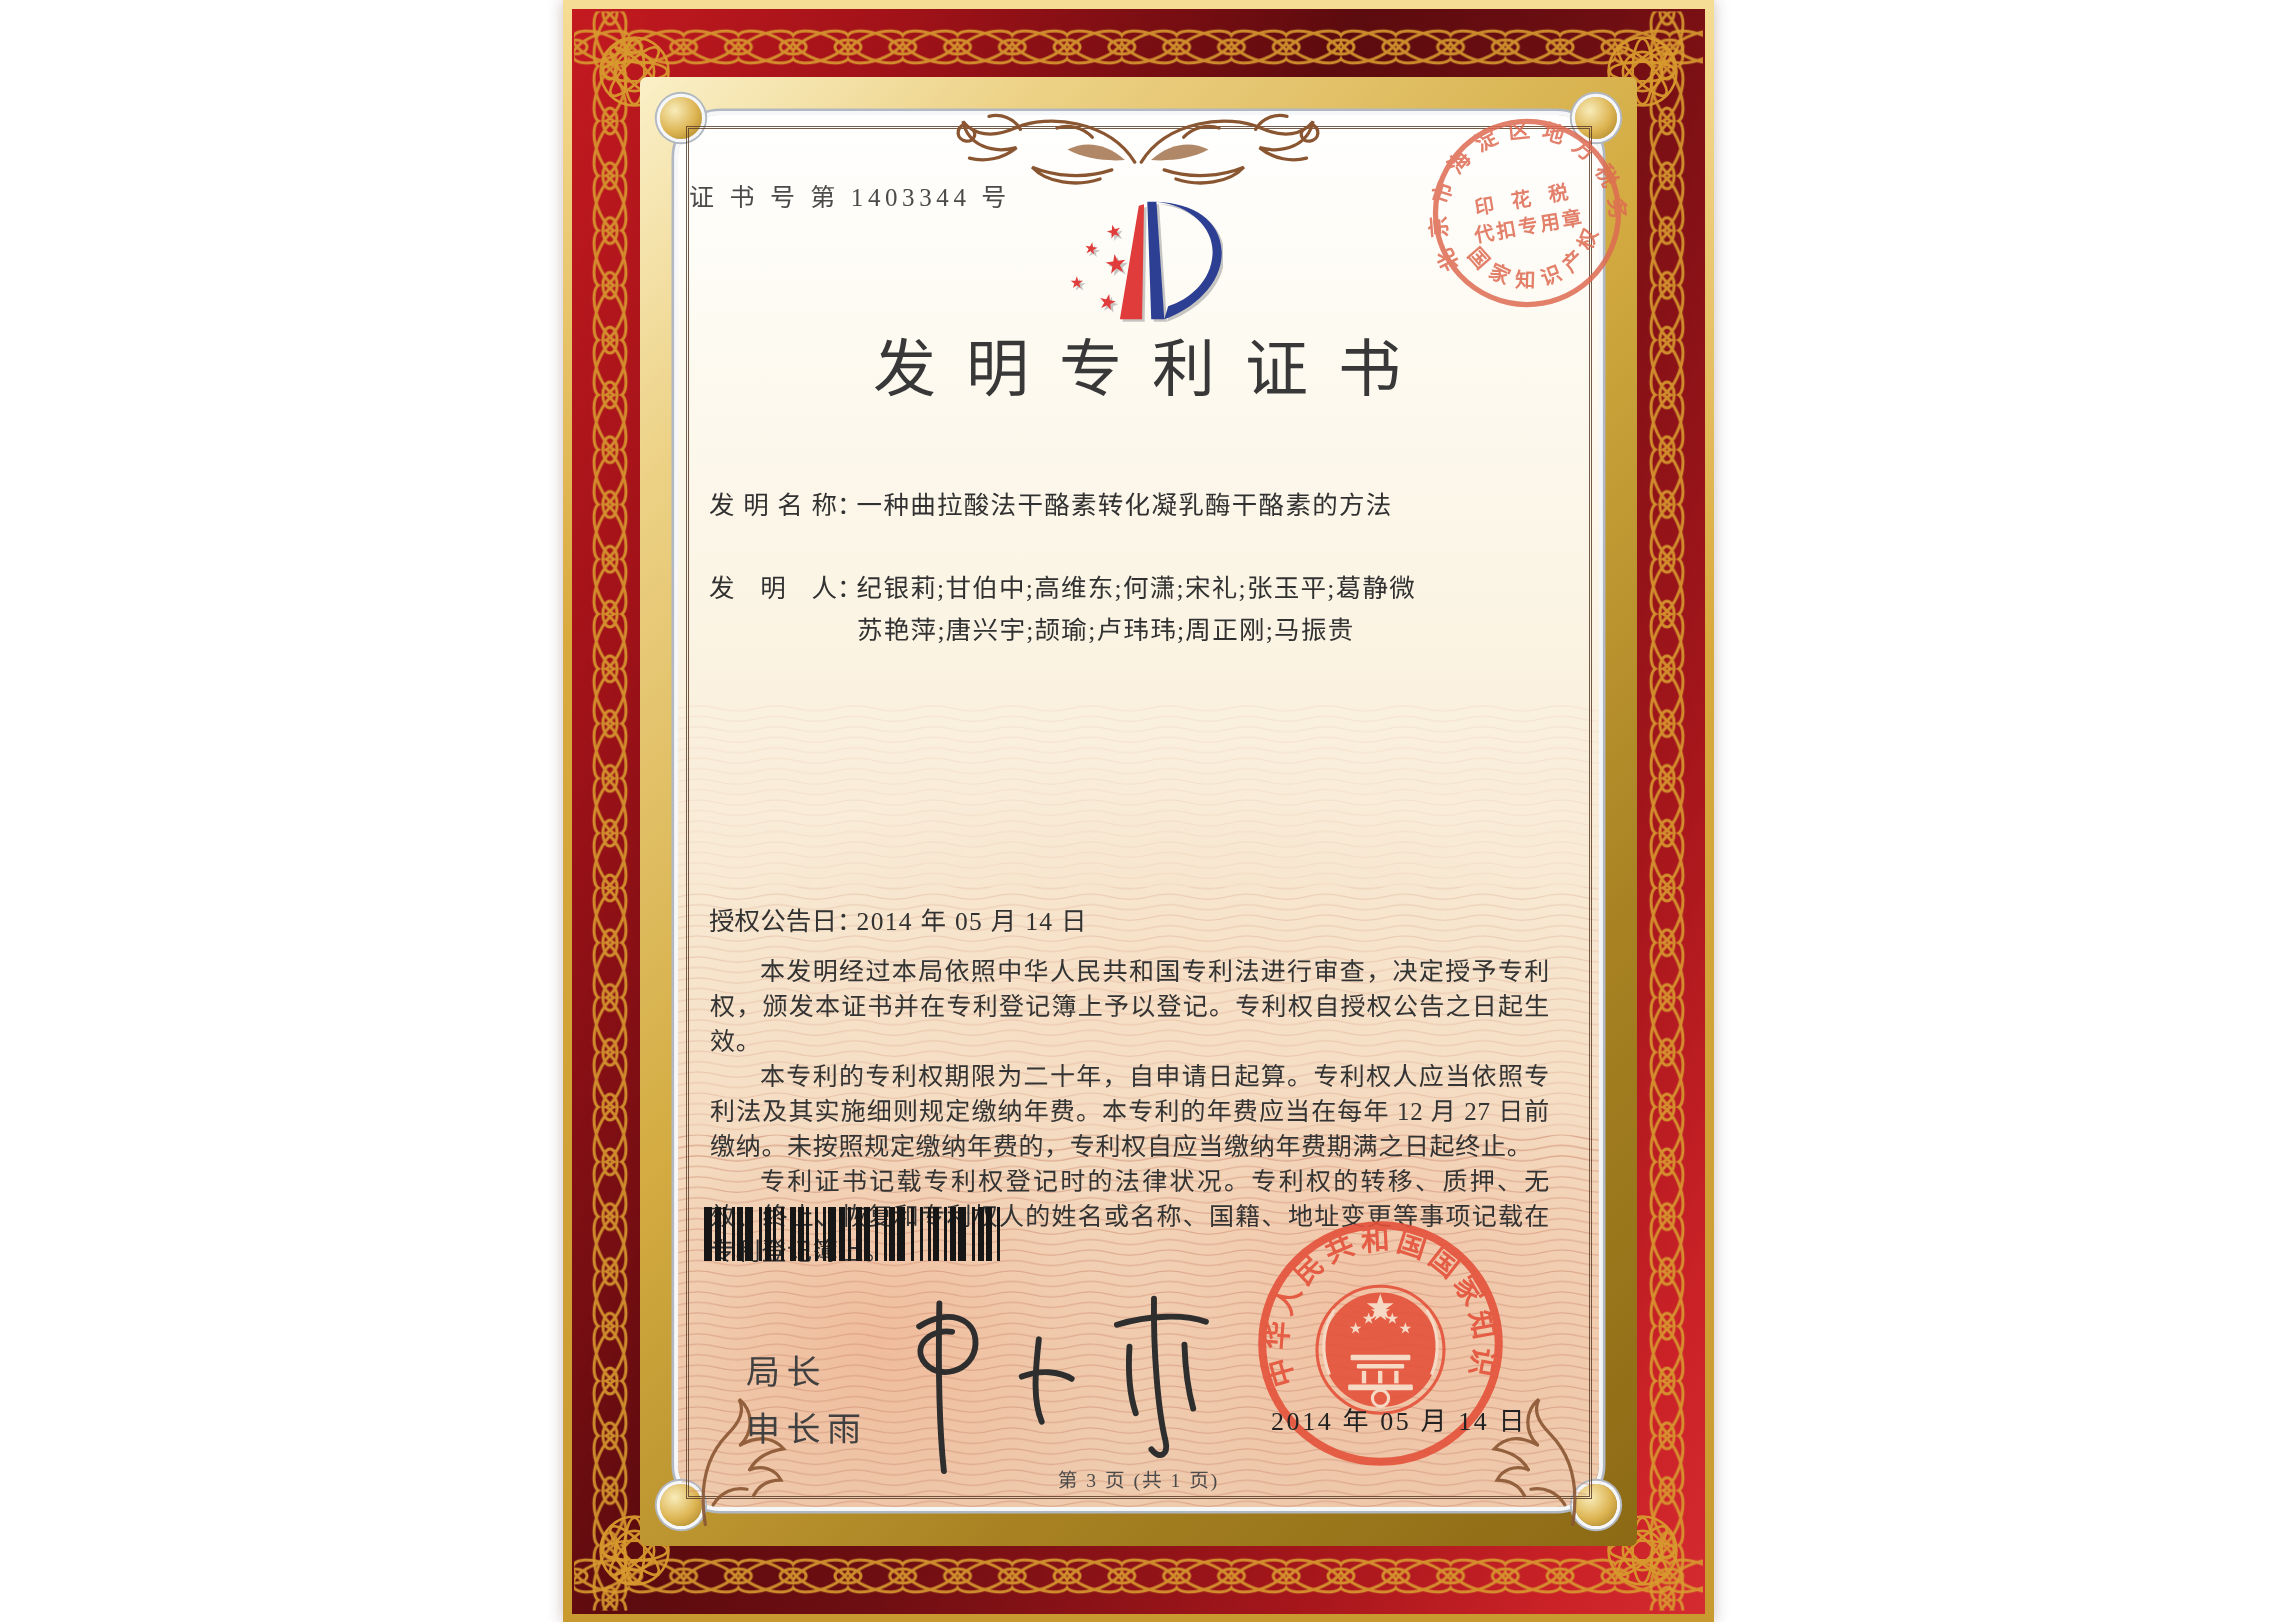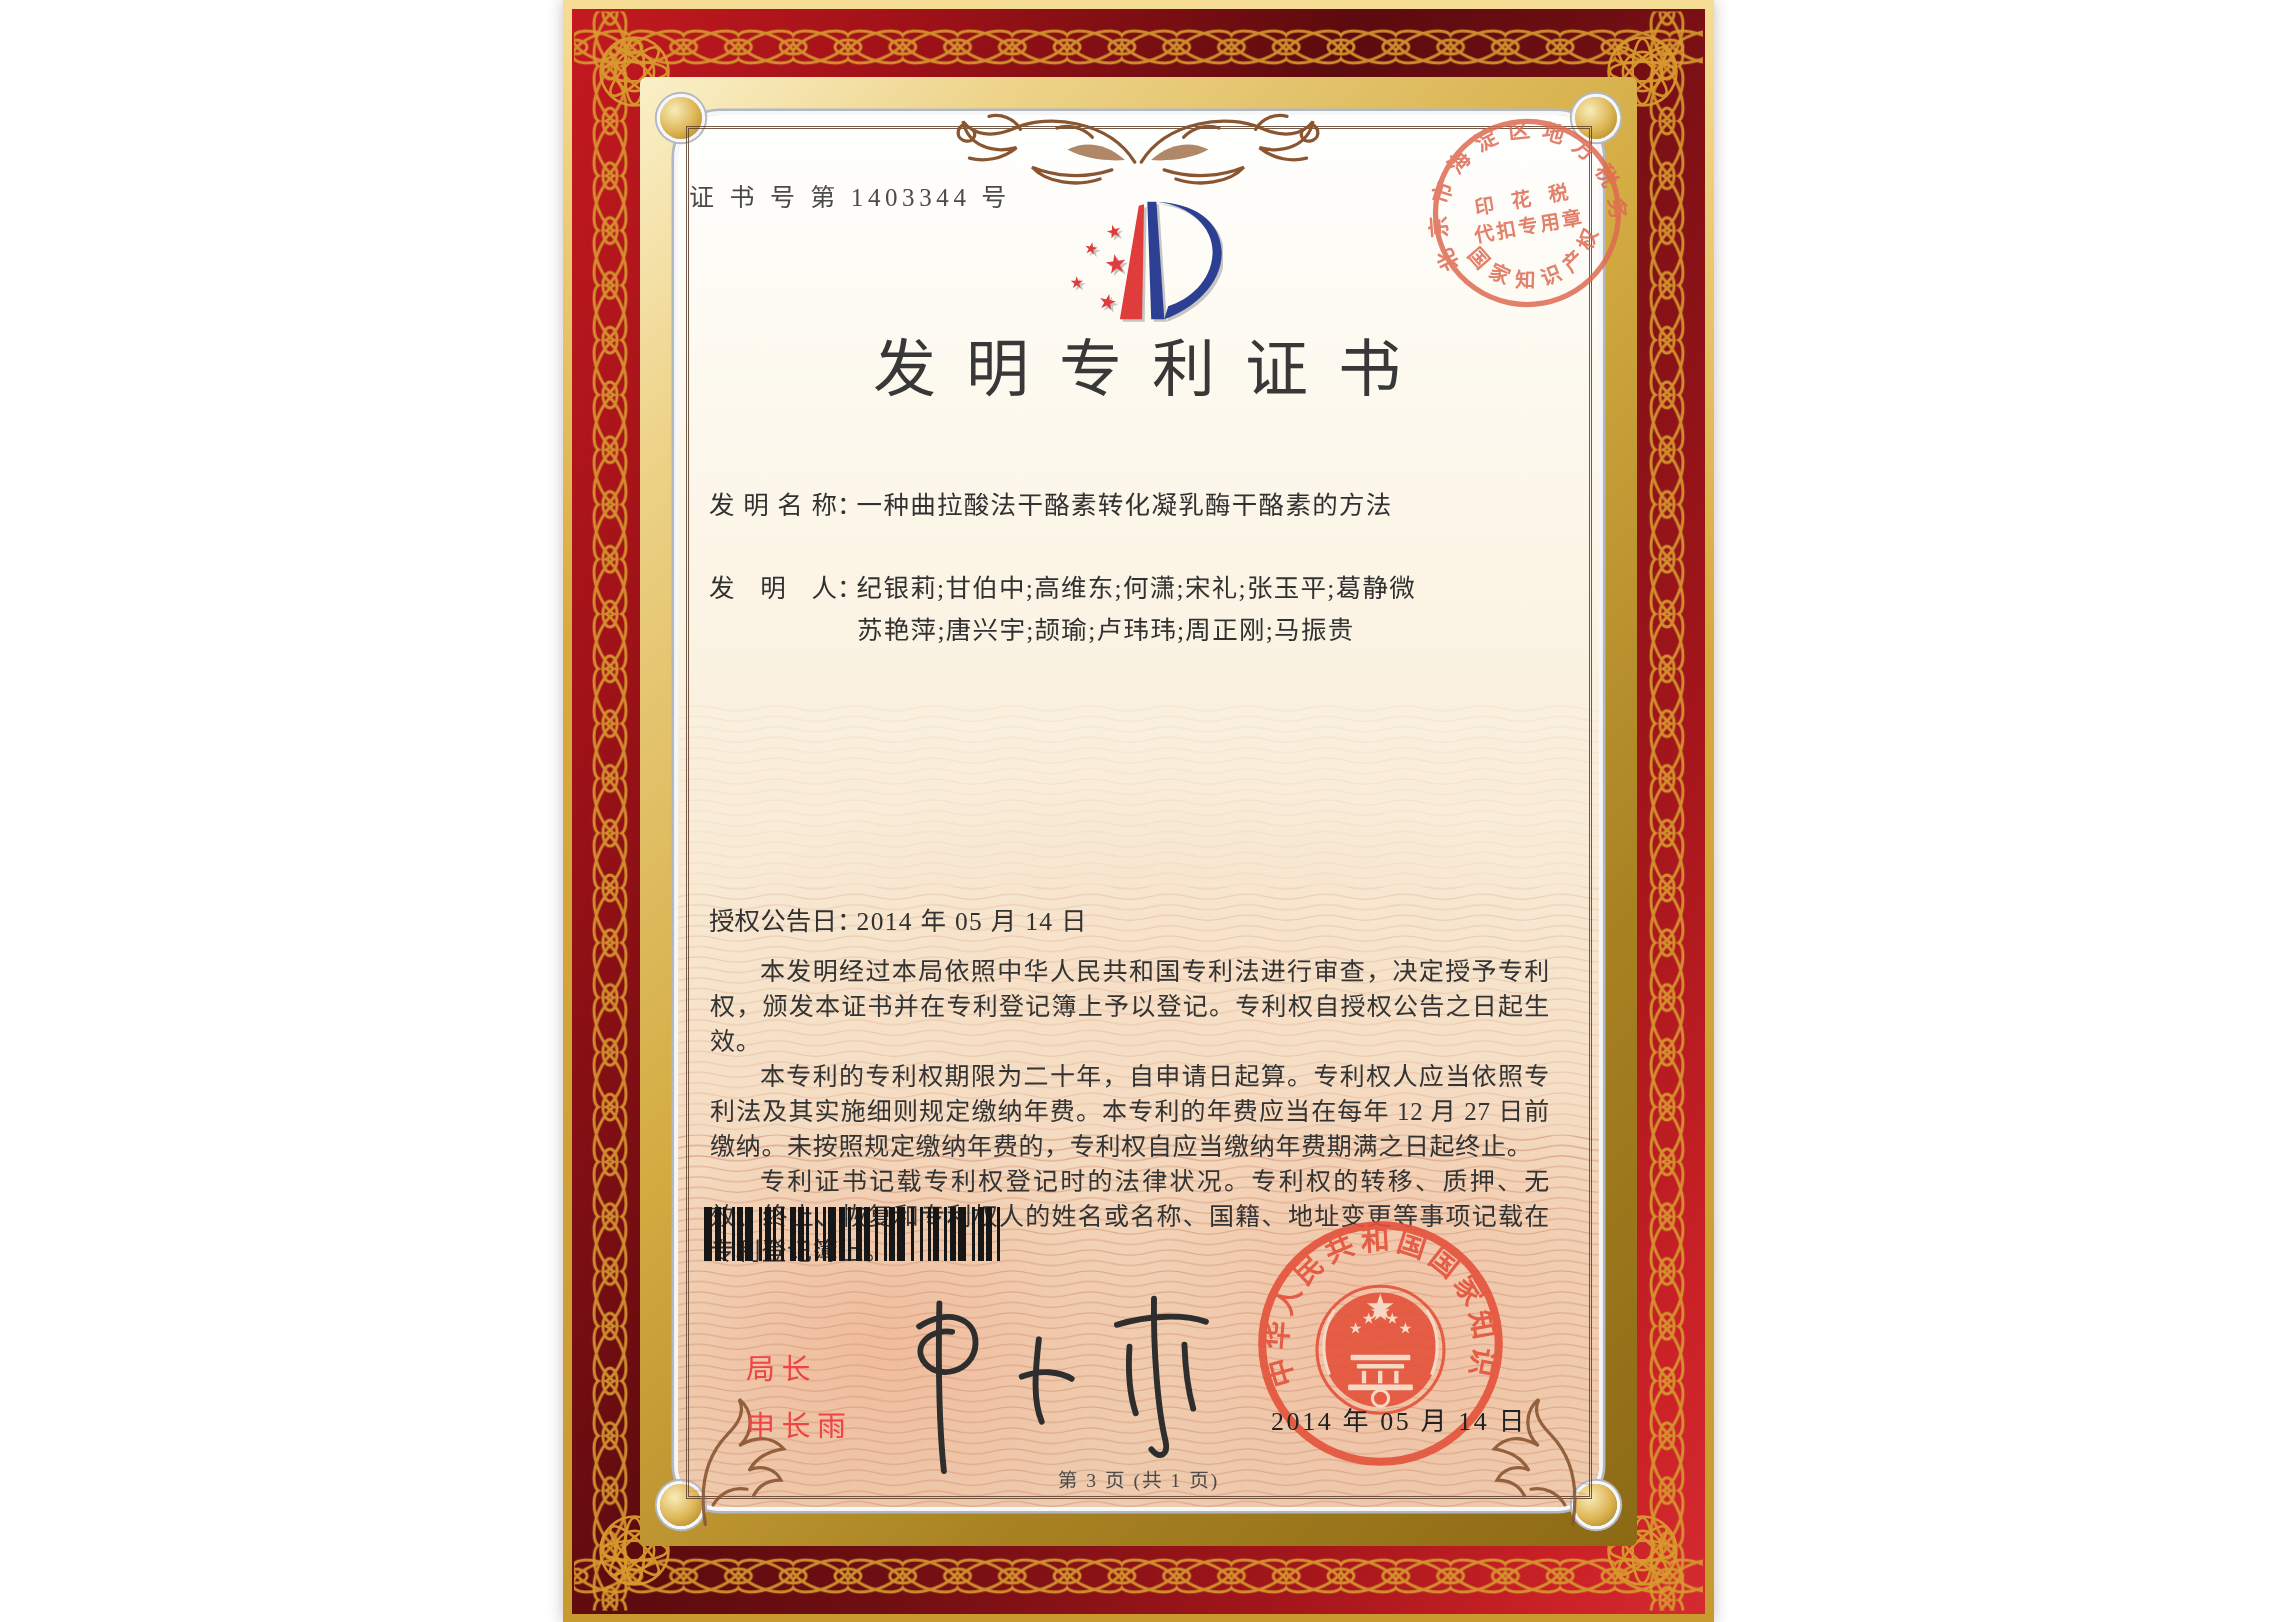--- a/index.html
+++ b/index.html
@@ -32,21 +32,21 @@
 
   
   .txt{color:#3b3b3b;line-height:1;}
   #certno{font-size:25px;letter-spacing:4.6px;color:#4a4a4a;}
   #title{font-size:63px;letter-spacing:30px;color:#383838;text-align:center;font-weight:500;}
   .frow{font-size:25.5px;color:#313131;}
   .flabel{display:inline-block;width:128px;text-align:justify;text-align-last:justify;vertical-align:top;}
   .fcolon{display:inline-block;width:19.6px;}
   .fvalue{display:inline-block;vertical-align:top;letter-spacing:1.3px;}
   .para{font-size:25px;line-height:35px;color:#333;text-align:justify;text-indent:2em;letter-spacing:0.7px;}
-  #sigtitle,#signame{font-size:29px;color:#ef4444;letter-spacing:6.5px;}
+  #sigtitle,#signame{font-size:34px;color:#404040;letter-spacing:6.5px;}
   #sealdate{font-size:26px;color:#222;letter-spacing:2.6px;}
   #footer{font-size:19.6px;color:#4a4a4a;text-align:center;letter-spacing:2px;}
 </style>
 </head>
 <body>
 
 <div id="canvas">
 
   <div id="cert">
     <div id="redband"></div>

